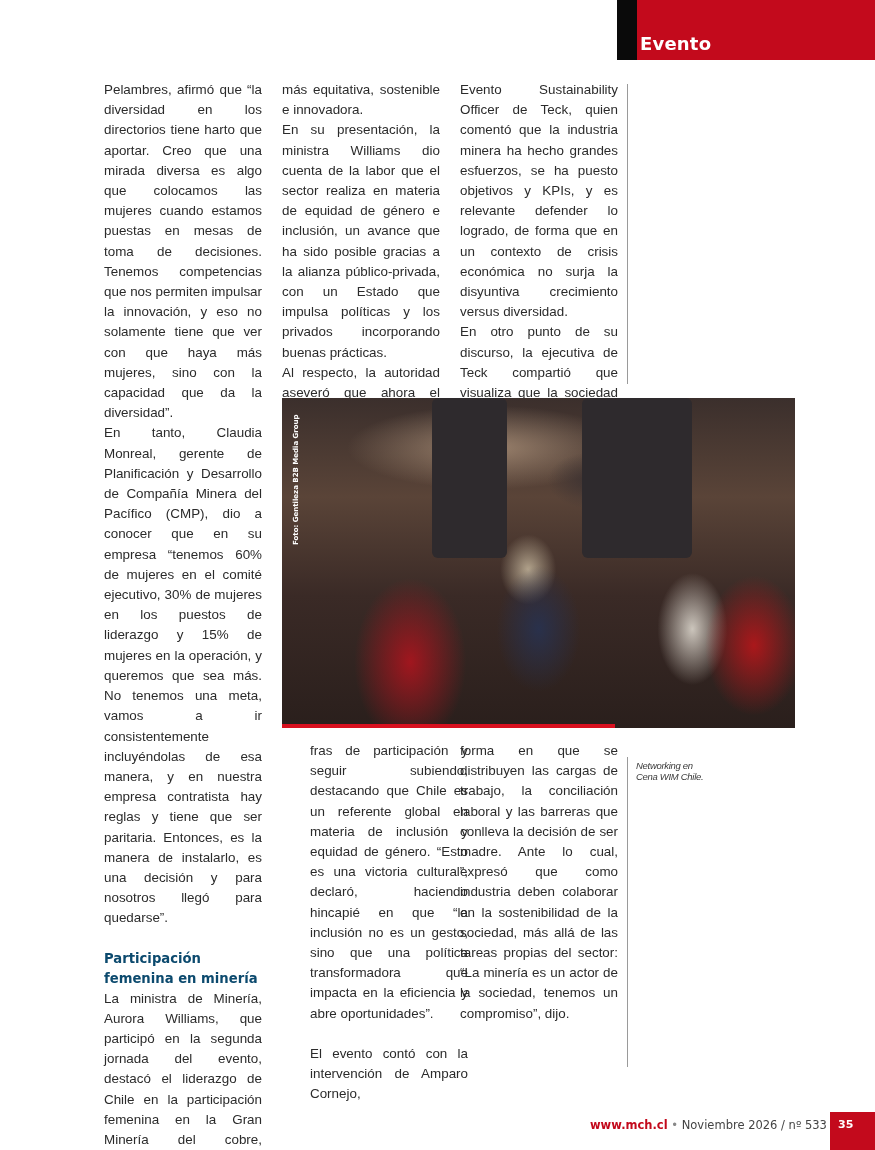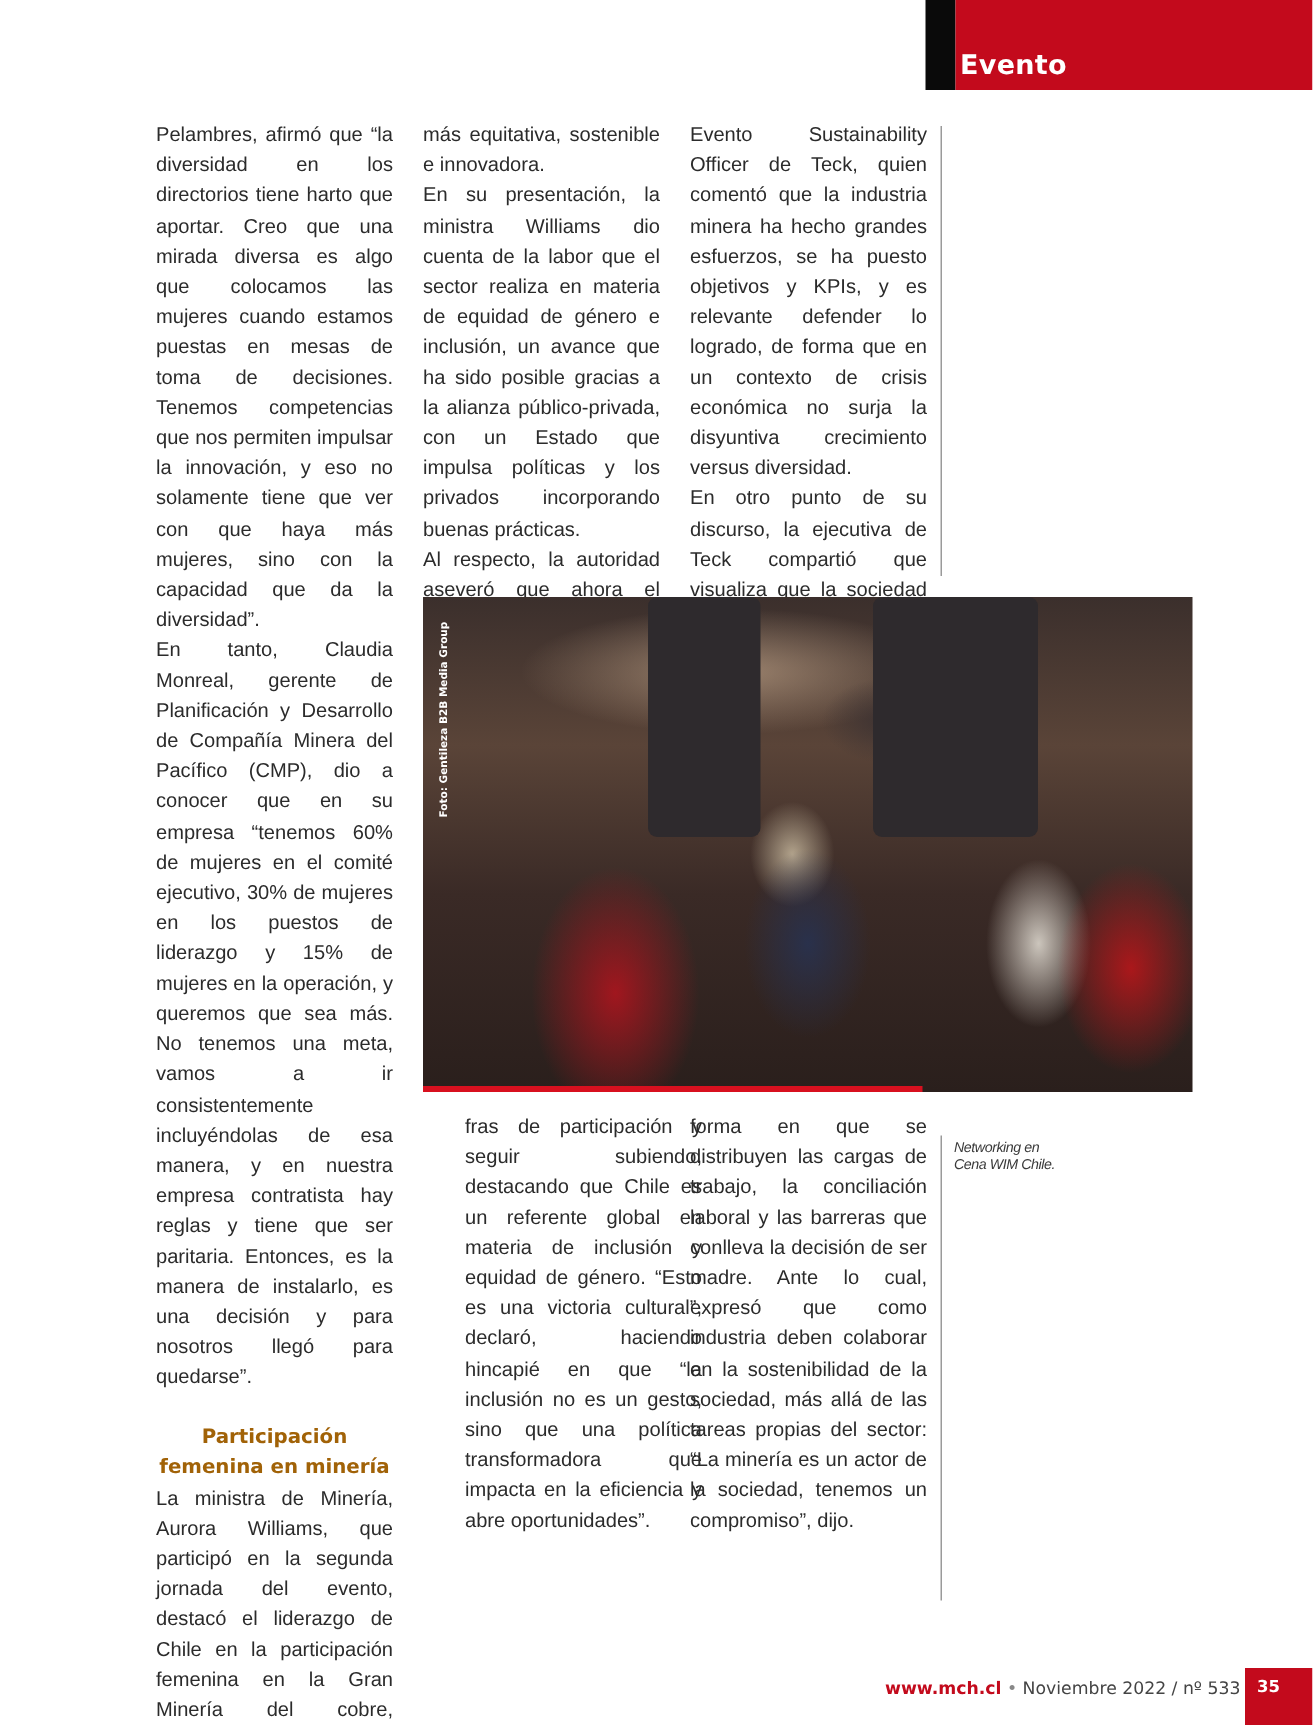--- a/index.html
+++ b/index.html
@@ -9,22 +9,22 @@
   .header-red { position:absolute; left:637px; top:0; width:238px; height:60px; background:#c30a1c; }
   .header-label { position:absolute; left:640px; top:33px; color:#fff; font-weight:bold; font-size:18px;
                   font-family:"DejaVu Sans", sans-serif; letter-spacing:0.2px; }
   .col { position:absolute; font-size:13.4px; line-height:20.2px; text-align:justify; color:#2b2b2b; }
   .col p { margin:0; }
   .c1 { left:104px; top:80px; width:158px; }
   .c2 { left:282px; top:80px; width:158px; }
   .c3 { left:460px; top:80px; width:158px; }
   .c2b { left:282px; top:741px; width:158px;margin-left:28px; }
   .c3b { left:460px; top:741px; width:158px; }
-  .subhead { color:#a16207; font-weight:bold; font-family:"DejaVu Sans", sans-serif; font-size:13.2px;
-             line-height:20px; text-align:center; margin:0; }
+  .subhead { color:#0c4a6e; font-weight:bold; font-family:"DejaVu Sans", sans-serif; font-size:13.2px;
+             line-height:20px; text-align:left; margin:0; }
   .gap { height:20px; }
   .vrule { position:absolute; width:1px; background:#9a9a9a; }
   .photo { position:absolute; left:282px; top:398px; width:513px; height:330px; overflow:hidden;
            background:
              radial-gradient(ellipse 60px 40px at 60% 25%, rgba(60,50,50,0.9), transparent 70%),
              radial-gradient(ellipse 80px 120px at 25% 80%, rgba(180,20,30,0.85), transparent 70%),
              radial-gradient(ellipse 70px 100px at 92% 75%, rgba(200,20,25,0.8), transparent 70%),
              radial-gradient(ellipse 50px 80px at 80% 70%, rgba(230,225,215,0.85), transparent 70%),
              radial-gradient(ellipse 60px 90px at 50% 70%, rgba(40,50,80,0.9), transparent 70%),
              radial-gradient(ellipse 40px 50px at 48% 52%, rgba(190,175,150,0.9), transparent 70%),
@@ -77,26 +77,27 @@
 <div class="photo-credit">Foto: Gentileza B2B Media Group</div>
 
 <div class="caption">
   <div>Networking en</div>
   <div>Cena WIM Chile.</div>
 </div>
 
 <div class="col c2b">
   <p>fras de participación y seguir subiendo, destacando que Chile es un referente global en materia de inclusión y equidad de género. “Esto es una victoria cultural”, declaró, haciendo hincapié en que “la inclusión no es un gesto, sino que una política transformadora que impacta en la eficiencia y abre oportunidades”.</p>
   <div class="gap"></div>
+  <p>El evento contó con la intervención de Amparo Cornejo,</p>
 </div>
 
 <div class="col c3b">
   <p>forma en que se distribuyen las cargas de trabajo, la conciliación laboral y las barreras que conlleva la decisión de ser madre. Ante lo cual, expresó que como industria deben colaborar en la sostenibilidad de la sociedad, más allá de las tareas propias del sector: “La minería es un actor de la sociedad, tenemos un compromiso”, dijo.</p>
 </div>
 <div class="vrule" style="left:627px; top:757px; height:310px;"></div>
 
 <div class="footer">
   <span class="url">www.mch.cl</span>
   <span class="dot">•</span>
-  <span>Noviembre 2022 / nº 533</span>
+  <span>Noviembre 2026 / nº 533</span>
 </div>
 <div class="pagebox"></div>
 <div class="pagenum">35</div>
 
 </body></html>

